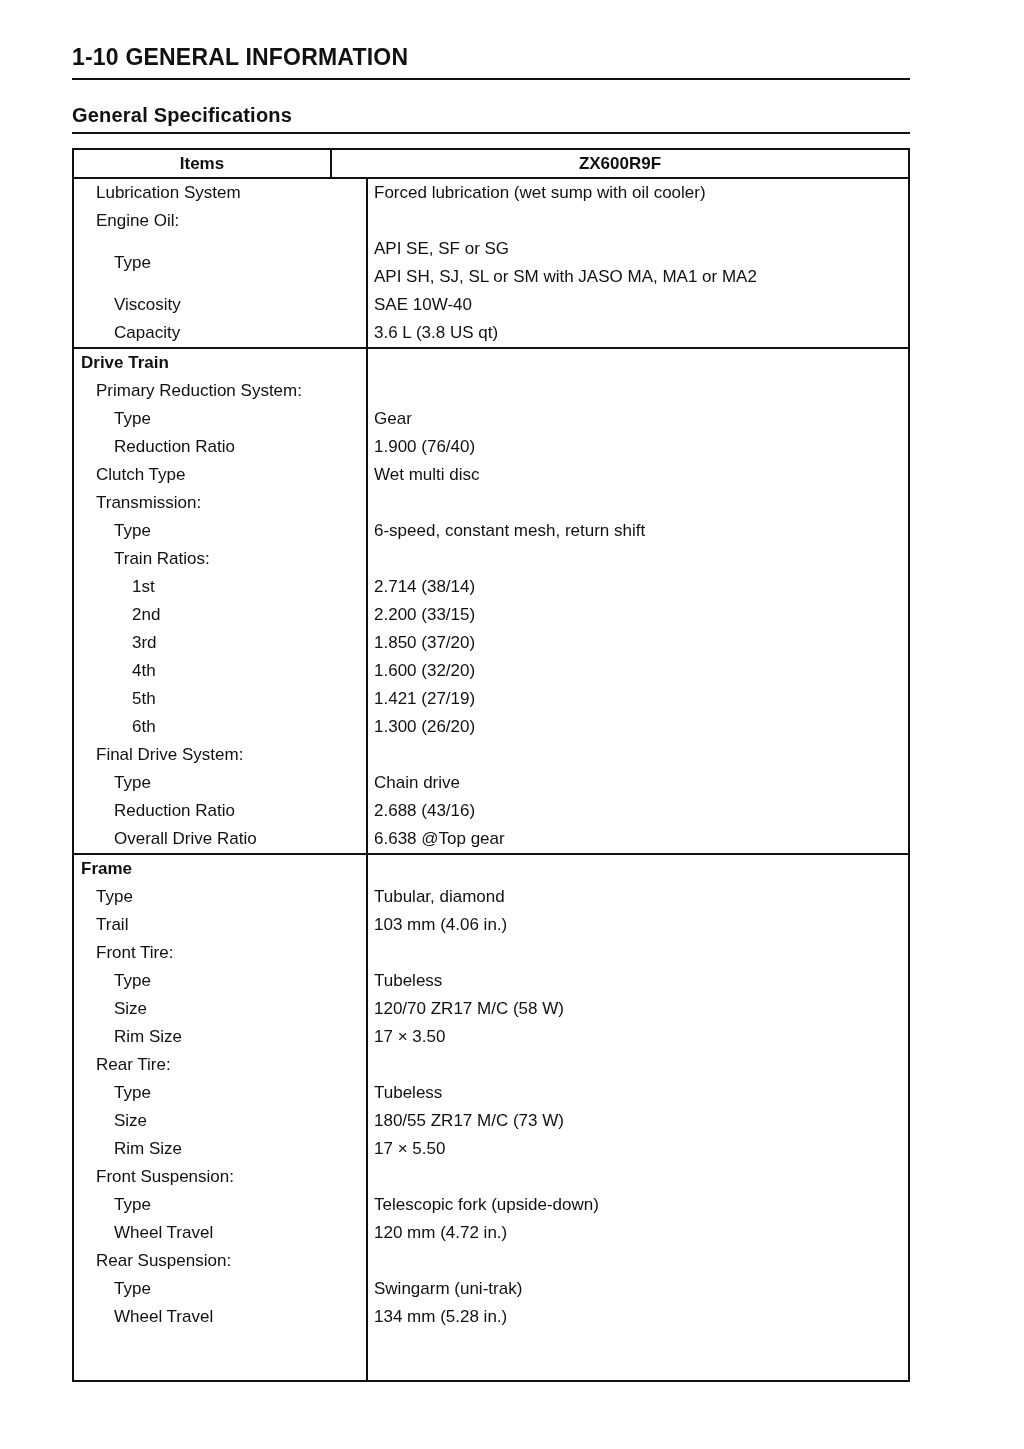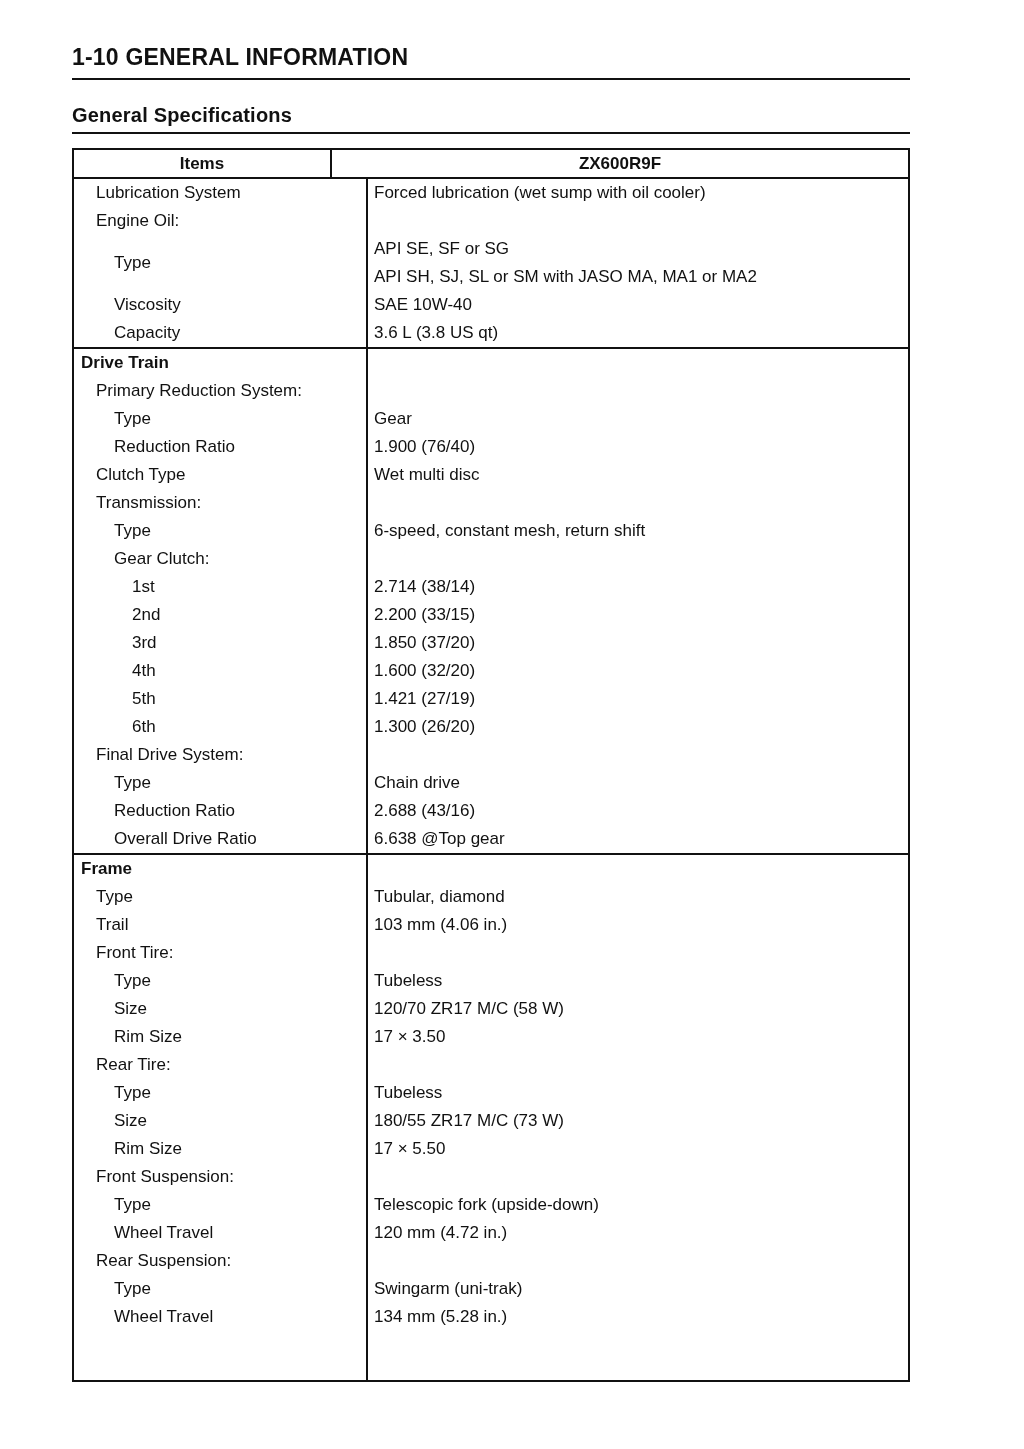--- a/index.html
+++ b/index.html
@@ -132,21 +132,21 @@
     <div class="spec-label indent-1">Transmission:</div>
     <div class="spec-value"></div>
   </div>
 
   <div class="spec-row">
     <div class="spec-label indent-2">Type</div>
     <div class="spec-value">6-speed, constant mesh, return shift</div>
   </div>
 
   <div class="spec-row">
-    <div class="spec-label indent-2">Gear Clutch:</div>
+    <div class="spec-label indent-2">Train Ratios:</div>
     <div class="spec-value"></div>
   </div>
 
   <div class="spec-row">
     <div class="spec-label indent-3">1st</div>
     <div class="spec-value">2.714 (38/14)</div>
   </div>
 
   <div class="spec-row">
     <div class="spec-label indent-3">2nd</div>

